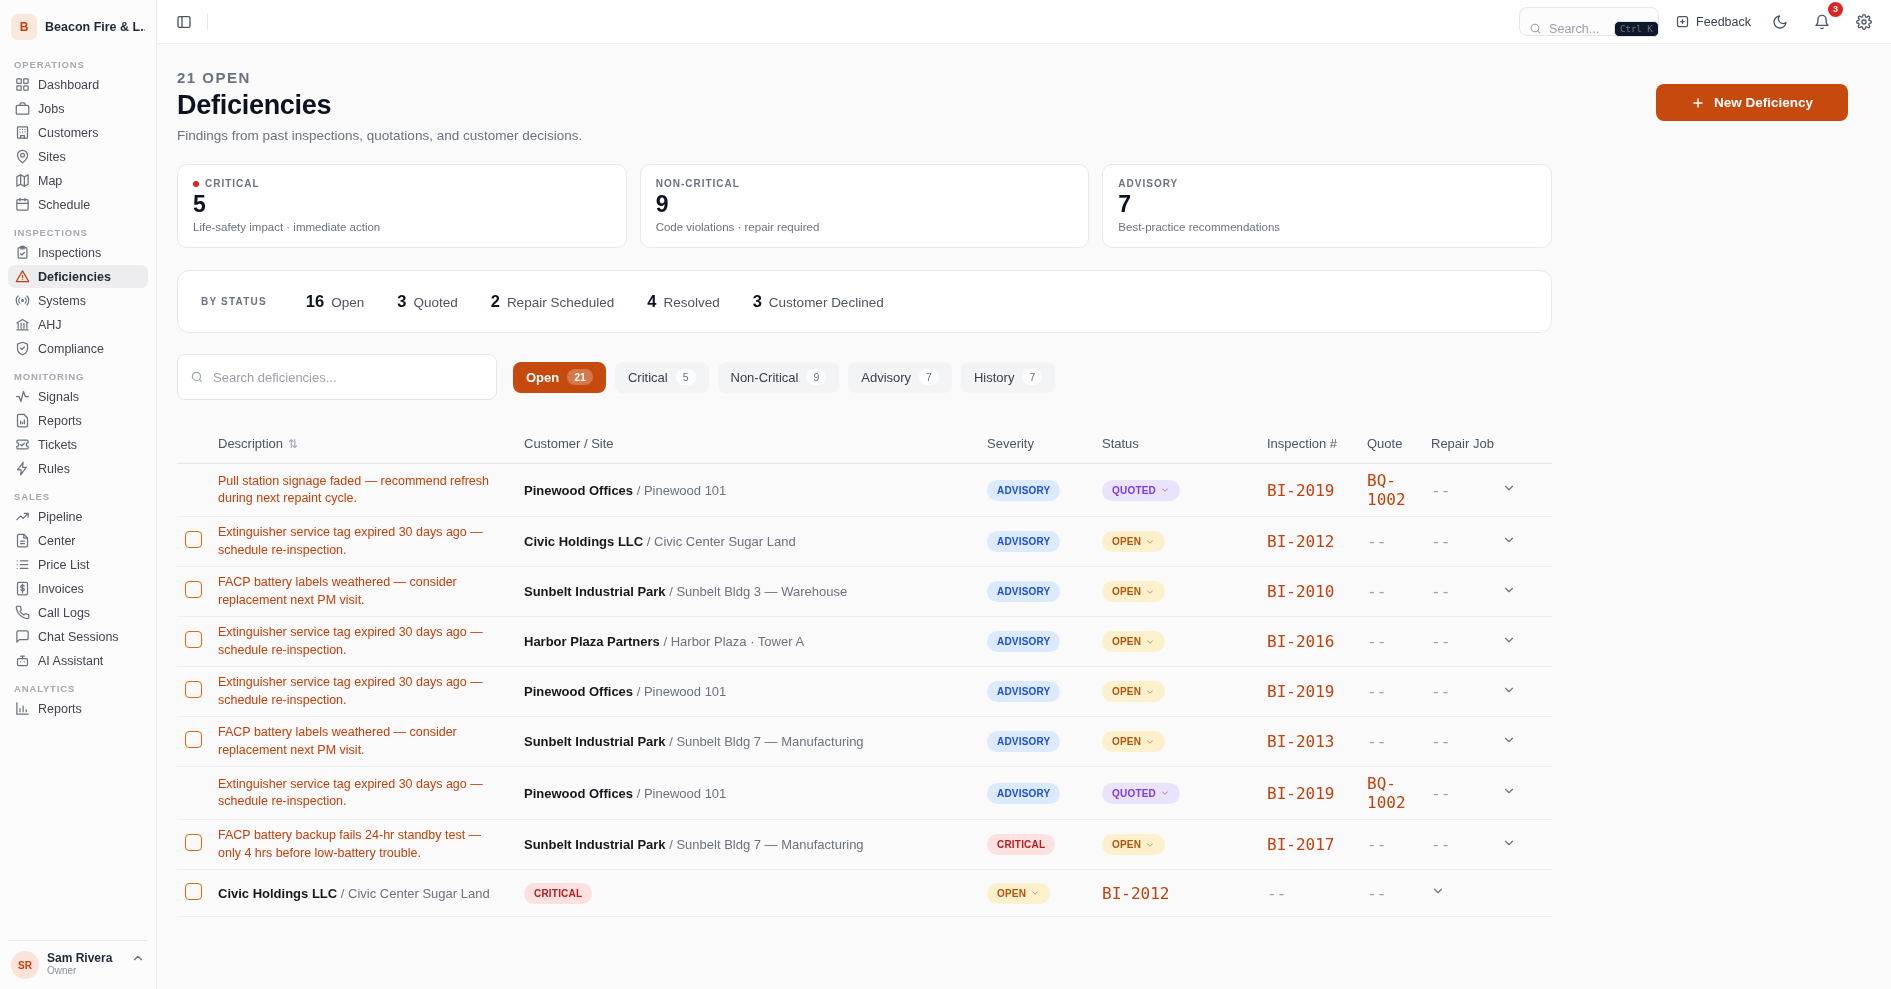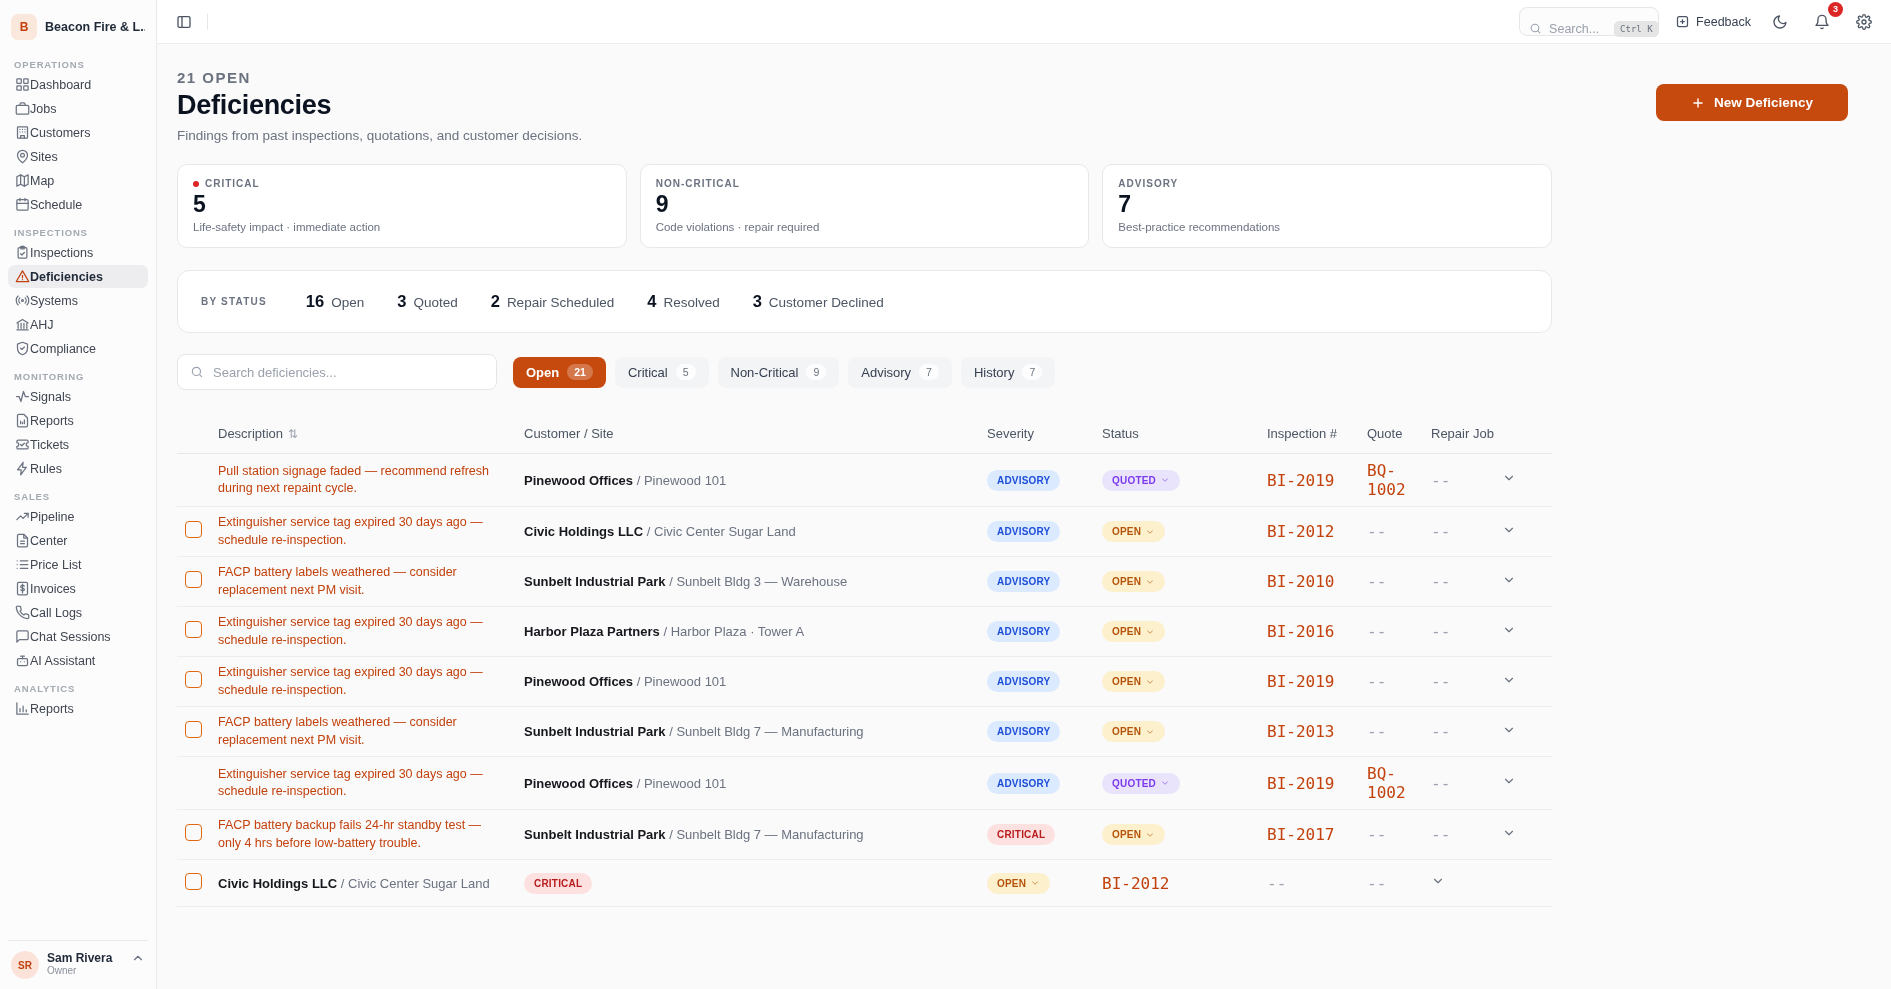--- a/index.html
+++ b/index.html
@@ -7,42 +7,42 @@
   body{display:flex;font-family:"Liberation Sans",sans-serif;background:#fafafa;color:#111827}
   .icon{display:inline-flex;align-items:center;justify-content:center}
   .icon svg{width:100%;height:100%}
 
   
   aside{width:157px;min-width:157px;background:#fcfcfd;border-right:1px solid #e8eaec;display:flex;flex-direction:column;padding:8px 8px 0}
   .brand{display:flex;align-items:center;gap:8px;padding:6px 3px 8px;cursor:pointer}
   .brand-logo{width:26px;height:26px;border-radius:7px;background:#fae8dc;color:#c2410c;font-weight:700;font-size:12px;display:flex;align-items:center;justify-content:center;flex:none}
   .brand-name{font-size:12.5px;font-weight:700;color:#1f2937;white-space:nowrap;overflow:hidden}
   .nav-label{font-size:9.5px;font-weight:700;color:#a3a9b1;letter-spacing:.09em;margin:11px 6px 3px}
-  .nav-item{display:flex;align-items:center;padding:4px 7px;border-radius:7px;font-size:12.5px;color:#3f4650;cursor:pointer;margin-bottom:1px}
+  .nav-item{display:flex;align-items:center;gap:8px;padding:4px 7px;border-radius:7px;font-size:12.5px;color:#3f4650;cursor:pointer;margin-bottom:1px}
   .nav-item .icon{width:15px;height:15px;color:#6b7280;flex:none}
   .nav-item.active{background:#ededf0;font-weight:600;color:#1f2937}
   .nav-item.active .icon{color:#c2410c}
   .user{margin-top:auto;border-top:1px solid #e8eaec;display:flex;align-items:flex-start;gap:8px;padding:10px 3px;cursor:pointer}
   .avatar{width:28px;height:28px;border-radius:50%;background:#fbe3da;color:#c2410c;font-size:10px;font-weight:700;display:flex;align-items:center;justify-content:center;flex:none}
   .user-name{font-size:12px;font-weight:600;color:#1f2937}
   .user-role{font-size:10px;color:#8b919a}
   .user-chev{margin-left:auto;width:14px;height:14px;color:#6b7280}
 
   
   .rightcol{flex:1;display:flex;flex-direction:column;min-width:0}
   .topbar{height:44px;background:#fff;border-bottom:1px solid #ebedef;display:flex;align-items:center;padding:0 14px;gap:10px;flex:none}
   .tb-btn{width:26px;height:26px;display:flex;align-items:center;justify-content:center;color:#4b5563;border-radius:6px;cursor:pointer}
   .tb-btn .icon{width:16px;height:16px}
   .tb-sep{width:1px;height:16px;background:#e5e7eb}
   .tb-right{margin-left:auto;display:flex;align-items:center;gap:16px}
   .search-box{display:flex;align-items:center;gap:7px;width:140px;height:29px;border:1px solid #e4e6e9;border-radius:8px;background:#fcfcfd;padding:14px 5px 0 9px;color:#9ca3af;cursor:text}
   .search-box .icon{width:13px;height:13px;flex:none}
   .search-box input{border:0;outline:0;background:transparent;font-size:12.5px;width:58px;color:#374151;font-family:inherit}
   .search-box input::placeholder{color:#9aa1ab}
-  .kbd{font-family:"DejaVu Sans Mono",monospace;font-size:9px;color:#6b7280;border:1px solid #e2e4e8;border-radius:5px;padding:2px 5px;background:#e5e5e5;white-space:nowrap}
+  .kbd{font-family:"DejaVu Sans Mono",monospace;font-size:9px;color:#6b7280;border:1px solid #e2e4e8;border-radius:5px;padding:2px 5px;background:#0f172a;white-space:nowrap}
   .feedback{display:flex;gap:6px;font-size:12.5px;color:#374151;align-items:flex-end;cursor:pointer}
   .feedback .icon{width:15px;height:15px;color:#4b5563}
   .bell-wrap{position:relative}
   .badge-count{position:absolute;top:-7px;right:-8px;background:#dc2626;color:#fff;font-size:9px;font-weight:700;min-width:15px;height:15px;border-radius:999px;display:flex;align-items:center;justify-content:center;padding:0 3px}
 
   
   main{flex:1;padding:25px 43px 0 20px;overflow:hidden}
   .page-head{display:flex;justify-content:space-between;align-items:flex-start}
   .eyebrow{font-size:15px;font-weight:700;color:#6b7280;letter-spacing:.1em}
   h1{font-size:27px;font-weight:700;margin:4px 0 7px;color:#0b1220;letter-spacing:-.01em}
@@ -58,21 +58,21 @@
   .stat-value{font-size:23px;font-weight:700;color:#0b1220;margin:2px 0 3px}
   .stat-desc{font-size:11.5px;color:#6b7280}
 
   .status-card{background:#fff;border:1px solid #e7e8eb;border-radius:12px;margin-top:22px;padding:21px 23px;display:flex;align-items:center;gap:33px}
   .bys-label{font-size:10px;font-weight:700;color:#6b7280;letter-spacing:.12em;margin-right:6px}
   .bys-item{display:flex;align-items:baseline;gap:7px}
   .bys-count{font-size:16.5px;font-weight:700;color:#0b1220}
   .bys-name{font-size:13.5px;color:#4b5563}
 
   .filter-row{display:flex;align-items:center;gap:16px;margin-top:21px}
-  .search-def{display:flex;align-items:center;gap:9px;width:320px;height:36px;background:#fff;border:1px solid #e3e5e8;border-radius:8px;padding:0 12px;color:#9ca3af;cursor:text}
+  .search-def{display:flex;align-items:center;gap:9px;width:320px;height:46px;background:#fff;border:1px solid #e3e5e8;border-radius:8px;padding:0 12px;color:#9ca3af;cursor:text}
   .search-def .icon{width:14px;height:14px;flex:none}
   .search-def input{border:0;outline:0;background:transparent;font-size:13px;width:100%;color:#374151;font-family:inherit}
   .search-def input::placeholder{color:#9aa1ab}
   .chips{display:flex;gap:9px}
   .chip{display:flex;align-items:center;gap:8px;height:31px;padding:0 13px;border-radius:8px;background:#f3f4f6;color:#374151;font-size:13px;cursor:pointer}
   .chip .cnt{font-size:10.5px;color:#6b7280;background:#fdfdfd;border-radius:999px;padding:2px 7px}
   .chip.active{background:#c64a0e;color:#fff;font-weight:600}
   .chip.active .cnt{background:rgba(255,255,255,.25);color:#fff}
 
   .table{margin-top:23px}

